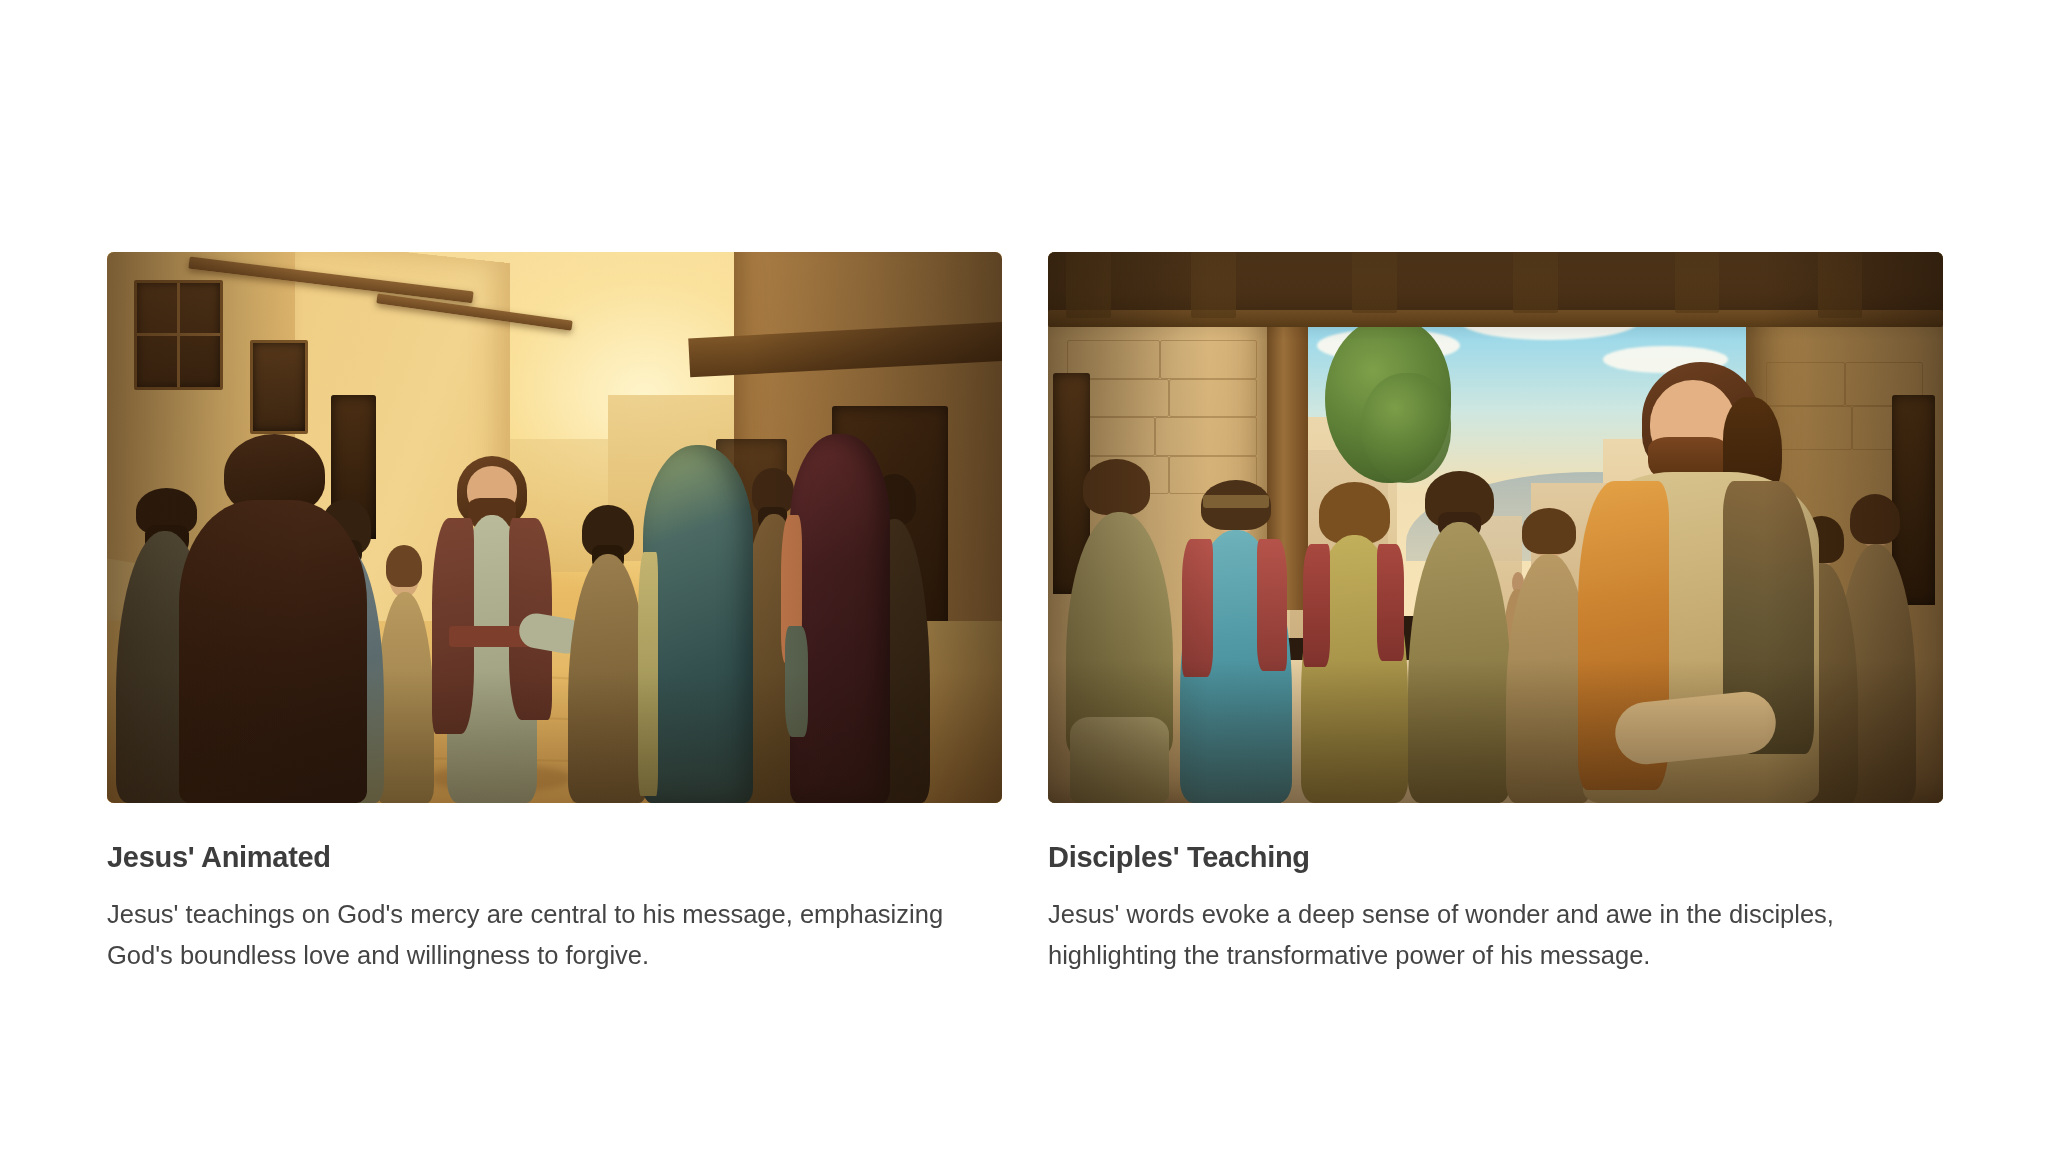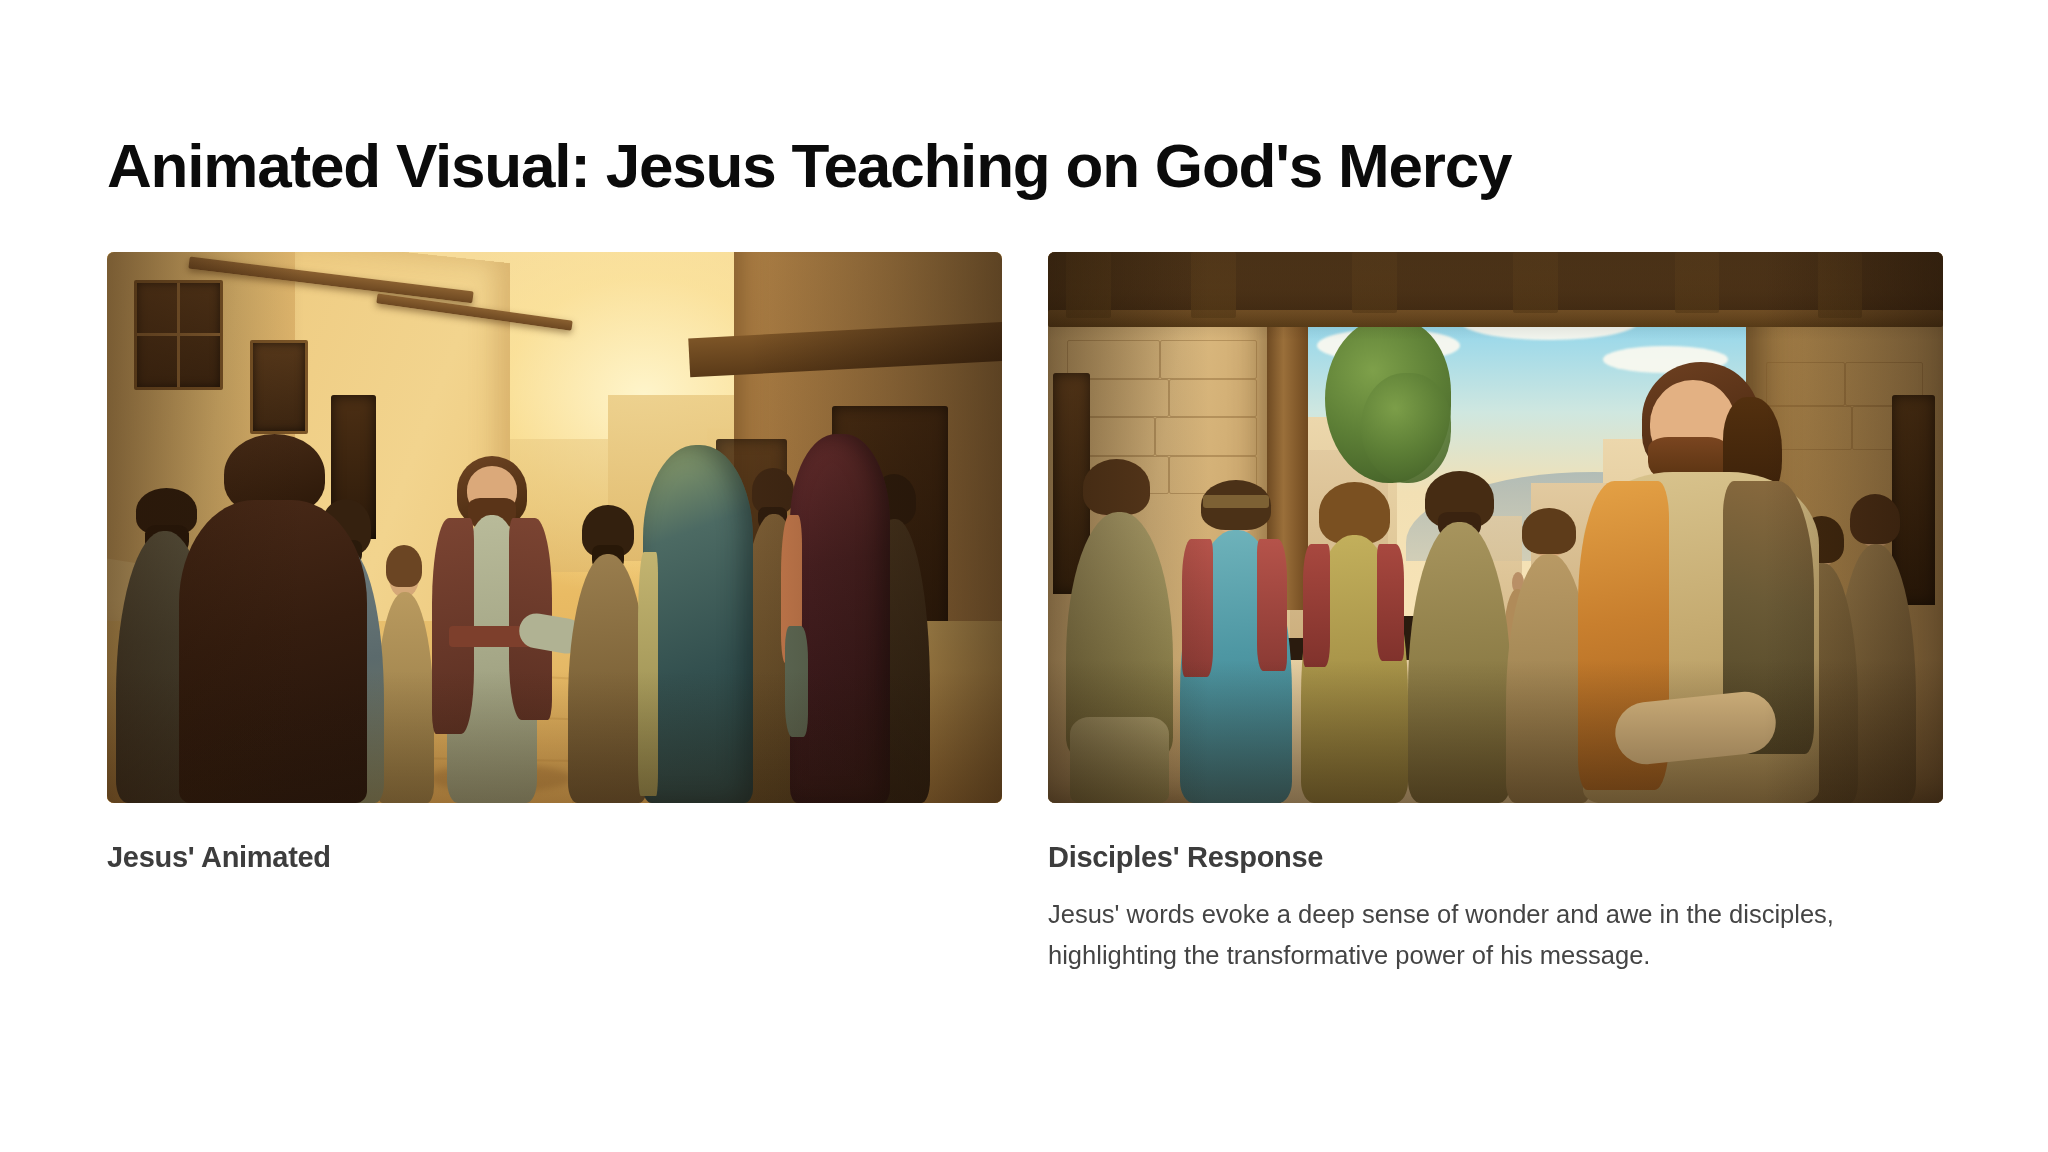--- a/index.html
+++ b/index.html
@@ -178,21 +178,20 @@
       linear-gradient(270deg, rgba(26,14,5,.5) 0%, rgba(26,14,5,0) 20%),
       linear-gradient(0deg, rgba(38,22,8,.5) 0%, rgba(38,22,8,0) 26%),
       linear-gradient(180deg, rgba(32,19,7,.45) 0%, rgba(32,19,7,0) 16%);
   }
 </style>
 </head>
 <body>
 
 <div class="page">
 
-  <h1 class="page-title">Animated Visual: Jesus Teaching on God's Mercy</h1>
 
   <div class="grid">
 
     <div class="card">
       <div class="media" role="img" aria-label="Illustration of Jesus standing in a sunlit village street, speaking to a gathered crowd of robed men, women and a boy">
         <div class="scL">
           <div class="sun-glow"></div>
 
           <div class="far-bldg" style="left:56%;top:26%;width:15%;height:30%;"></div>
           <div class="far-bldg" style="left:67%;top:32%;width:13%;height:26%;opacity:.7;"></div>
@@ -303,20 +302,21 @@
                  box-shadow: inset -8px 0 22px rgba(10,4,6,.5);"></div>
             <div style="position:absolute;left:2%;top:22%;width:18%;height:40%;background:#c4794c;border-radius:40% 20% 30% 20%;"></div>
             <div style="position:absolute;left:6%;top:52%;width:20%;height:30%;background:#5e6a55;border-radius:20% 30% 20% 30%;"></div>
           </div>
 
           <div class="vign-L"></div>
         </div>
       </div>
 
       <div class="card-title">Jesus' Animated</div>
+      <div class="card-body">Jesus' teachings on God's mercy are central to his message, emphasizing God's boundless love and willingness to forgive.</div>
     </div>
 
     <div class="card">
       <div class="media" role="img" aria-label="Illustration of seated disciples under a stone archway gazing in wonder at Jesus, with a sunlit courtyard and sky beyond">
         <div class="scR">
 
           <div class="sky-R"></div>
           <div class="cloud" style="left:30%;top:14%;width:16%;height:6%;"></div>
           <div class="cloud" style="left:46%;top:9%;width:20%;height:7%;"></div>
           <div class="cloud" style="left:62%;top:17%;width:14%;height:5%;"></div>
@@ -434,18 +434,18 @@
             <div style="position:absolute;left:4%;top:27%;width:34%;height:70%;background:linear-gradient(170deg,#e4a145 0%,#c87f2e 45%,#a2601f 100%);border-radius:40% 12% 16% 10%;"></div>
             <div style="position:absolute;left:58%;top:27%;width:34%;height:62%;background:linear-gradient(195deg,#8a6a3e 0%,#6a5a36 45%,#4f4526 100%);border-radius:12% 40% 10% 16%;"></div>
 
             <div class="arm" style="left:18%;top:76%;width:60%;height:14%;background:#ddbd85;transform:rotate(-6deg);"></div>
           </div>
 
           <div class="vign-R"></div>
         </div>
       </div>
 
-      <div class="card-title">Disciples' Response</div>
+      <div class="card-title">Disciples' Teaching</div>
       <div class="card-body">Jesus' words evoke a deep sense of wonder and awe in the disciples, highlighting the transformative power of his message.</div>
     </div>
 
   </div>
 </div>
 
 </body></html>

